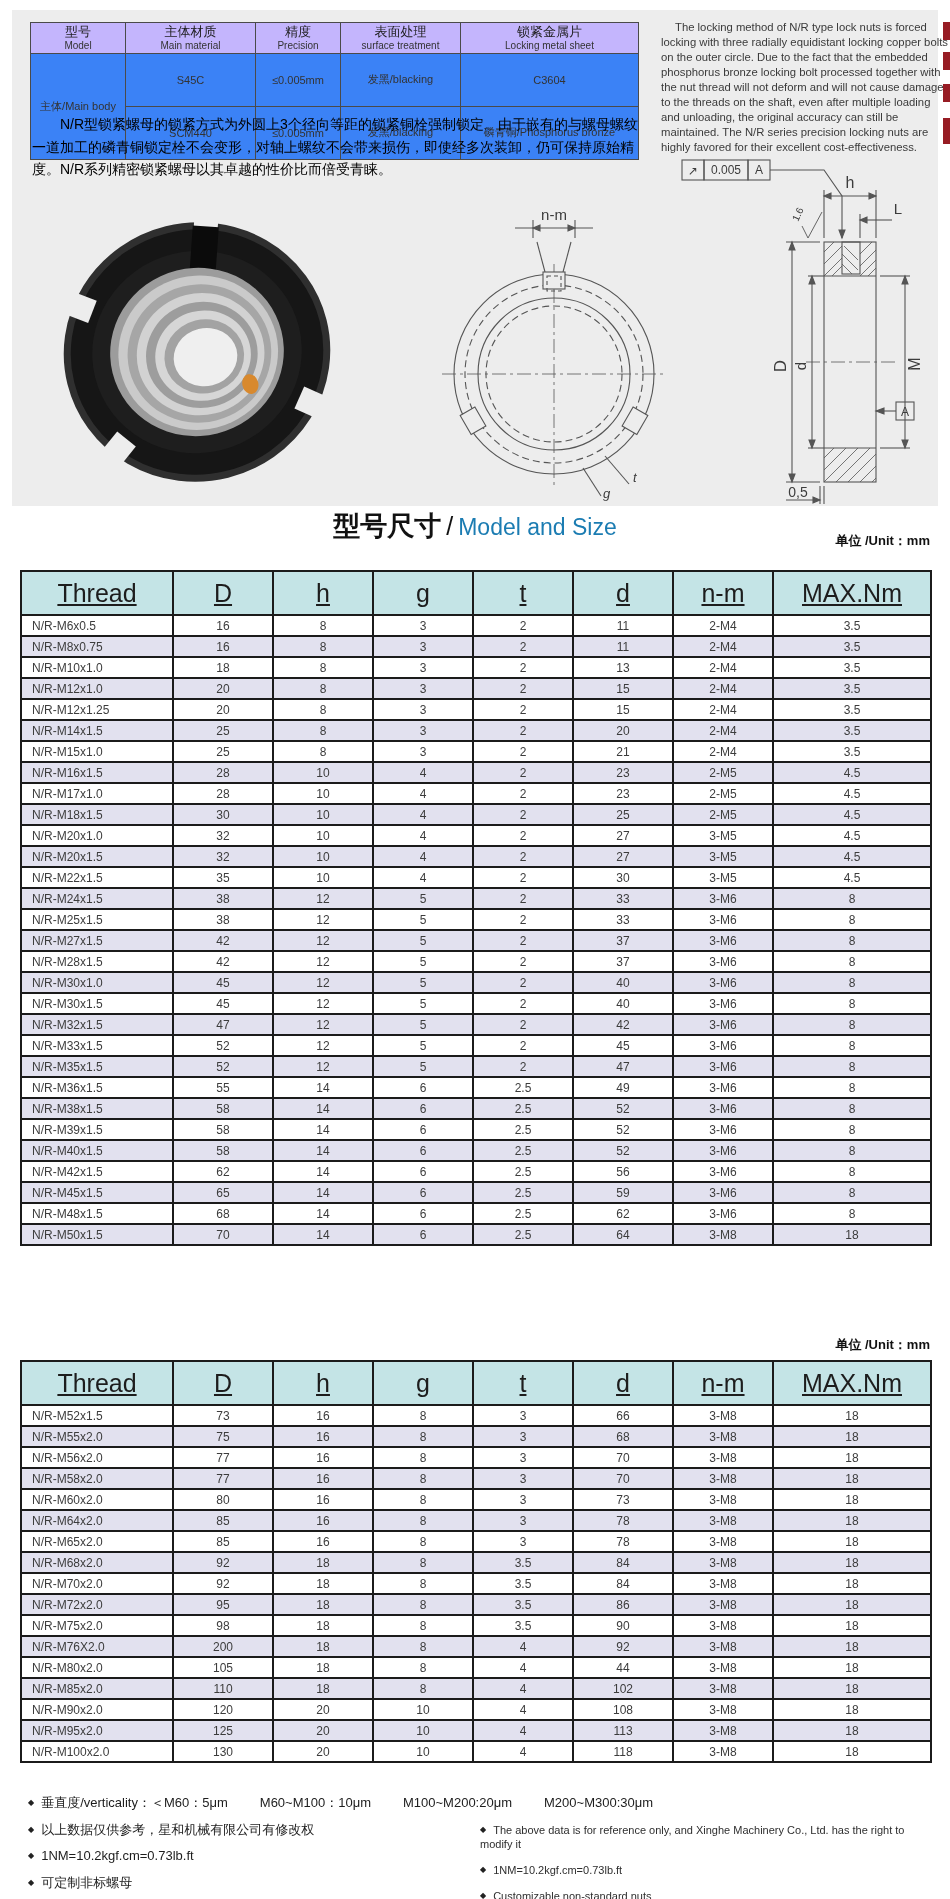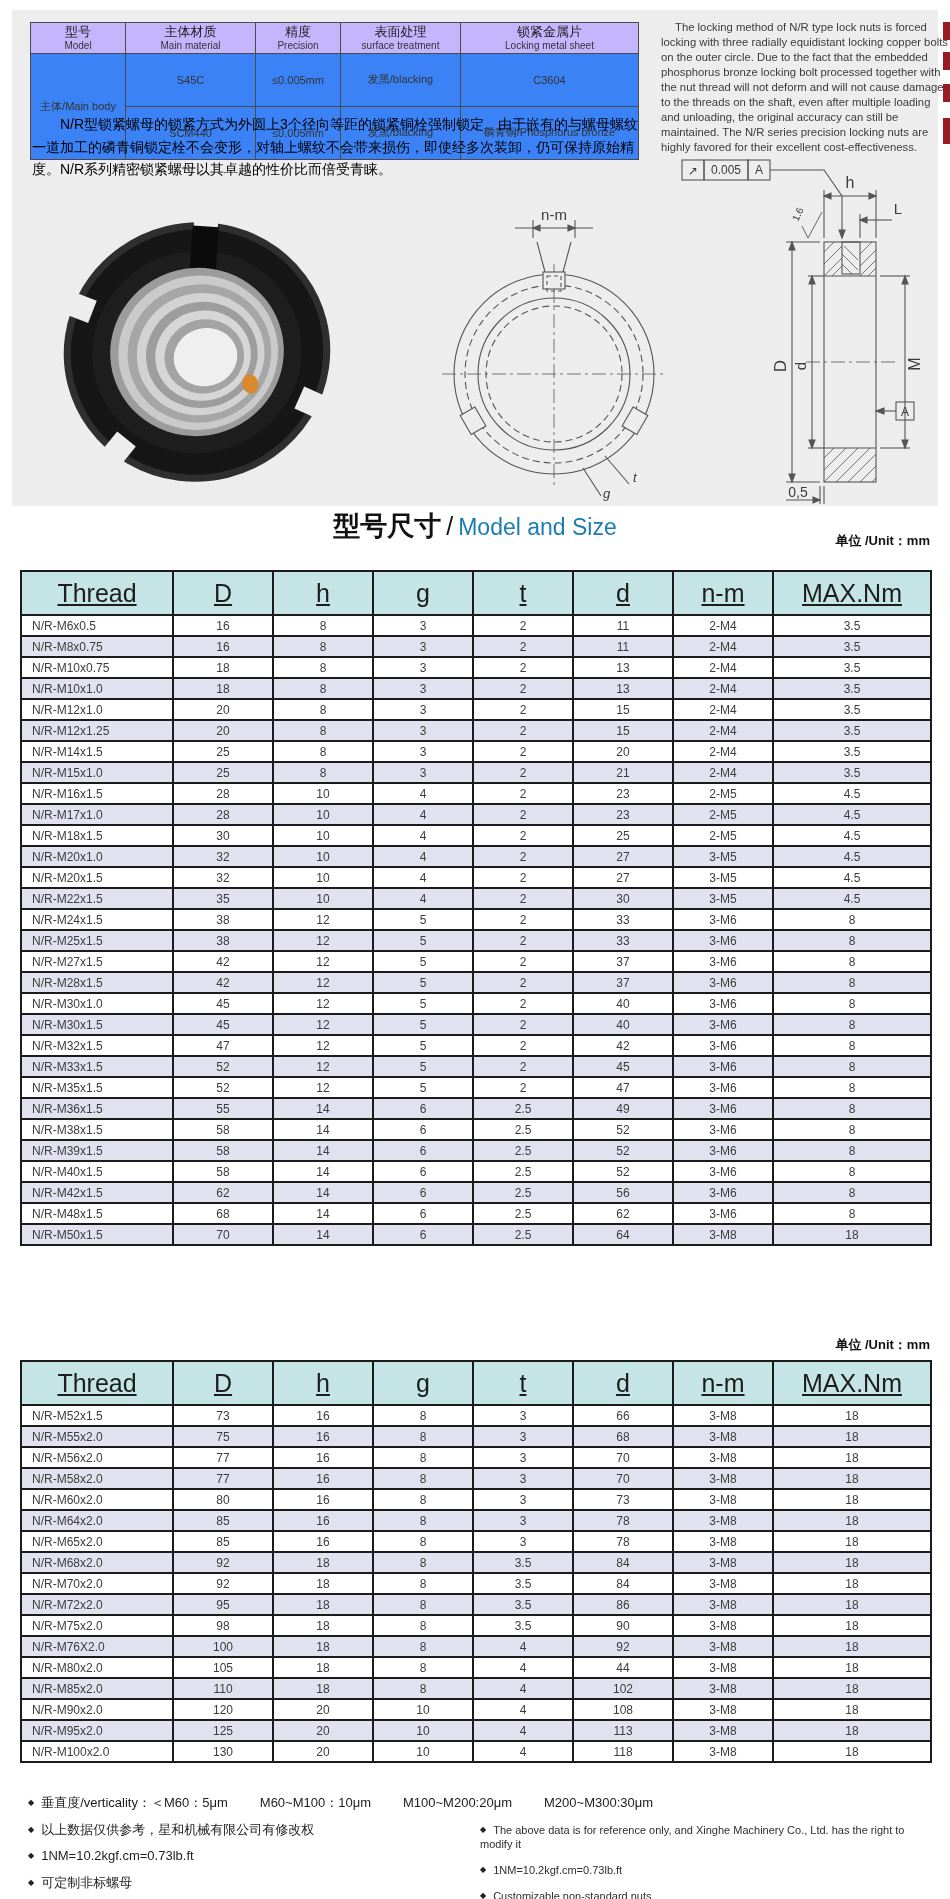--- a/index.html
+++ b/index.html
@@ -298,30 +298,20 @@
         <td>N/R-M8x0.75</td>
         <td>16</td>
         <td>8</td>
         <td>3</td>
         <td>2</td>
         <td>11</td>
         <td>2-M4</td>
         <td>3.5</td>
       </tr>
       <tr>
-        <td>N/R-M10x0.75</td>
-        <td>18</td>
-        <td>8</td>
-        <td>3</td>
-        <td>2</td>
-        <td>13</td>
-        <td>2-M4</td>
-        <td>3.5</td>
-      </tr>
-      <tr>
         <td>N/R-M10x1.0</td>
         <td>18</td>
         <td>8</td>
         <td>3</td>
         <td>2</td>
         <td>13</td>
         <td>2-M4</td>
         <td>3.5</td>
       </tr>
       <tr>
@@ -554,20 +544,30 @@
         <td>3-M6</td>
         <td>8</td>
       </tr>
       <tr>
         <td>N/R-M42x1.5</td>
         <td>62</td>
         <td>14</td>
         <td>6</td>
         <td>2.5</td>
         <td>56</td>
+        <td>3-M6</td>
+        <td>8</td>
+      </tr>
+      <tr>
+        <td>N/R-M45x1.5</td>
+        <td>65</td>
+        <td>14</td>
+        <td>6</td>
+        <td>2.5</td>
+        <td>59</td>
         <td>3-M6</td>
         <td>8</td>
       </tr>
       <tr>
         <td>N/R-M48x1.5</td>
         <td>68</td>
         <td>14</td>
         <td>6</td>
         <td>2.5</td>
         <td>62</td>
@@ -718,21 +718,21 @@
         <td>98</td>
         <td>18</td>
         <td>8</td>
         <td>3.5</td>
         <td>90</td>
         <td>3-M8</td>
         <td>18</td>
       </tr>
       <tr>
         <td>N/R-M76X2.0</td>
-        <td>100</td>
+        <td>200</td>
         <td>18</td>
         <td>8</td>
         <td>4</td>
         <td>92</td>
         <td>3-M8</td>
         <td>18</td>
       </tr>
       <tr>
         <td>N/R-M80x2.0</td>
         <td>105</td>

